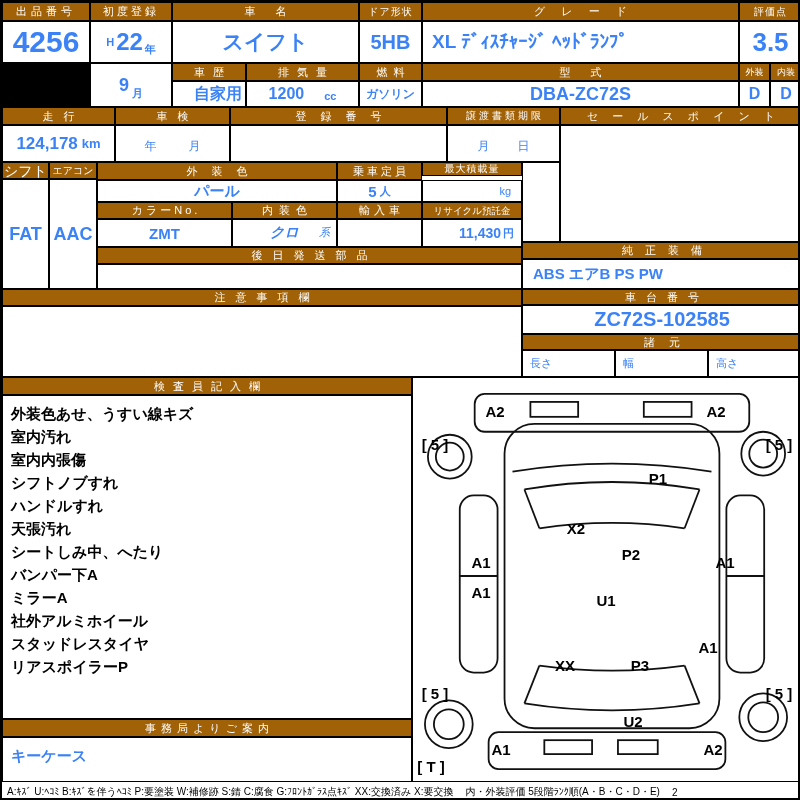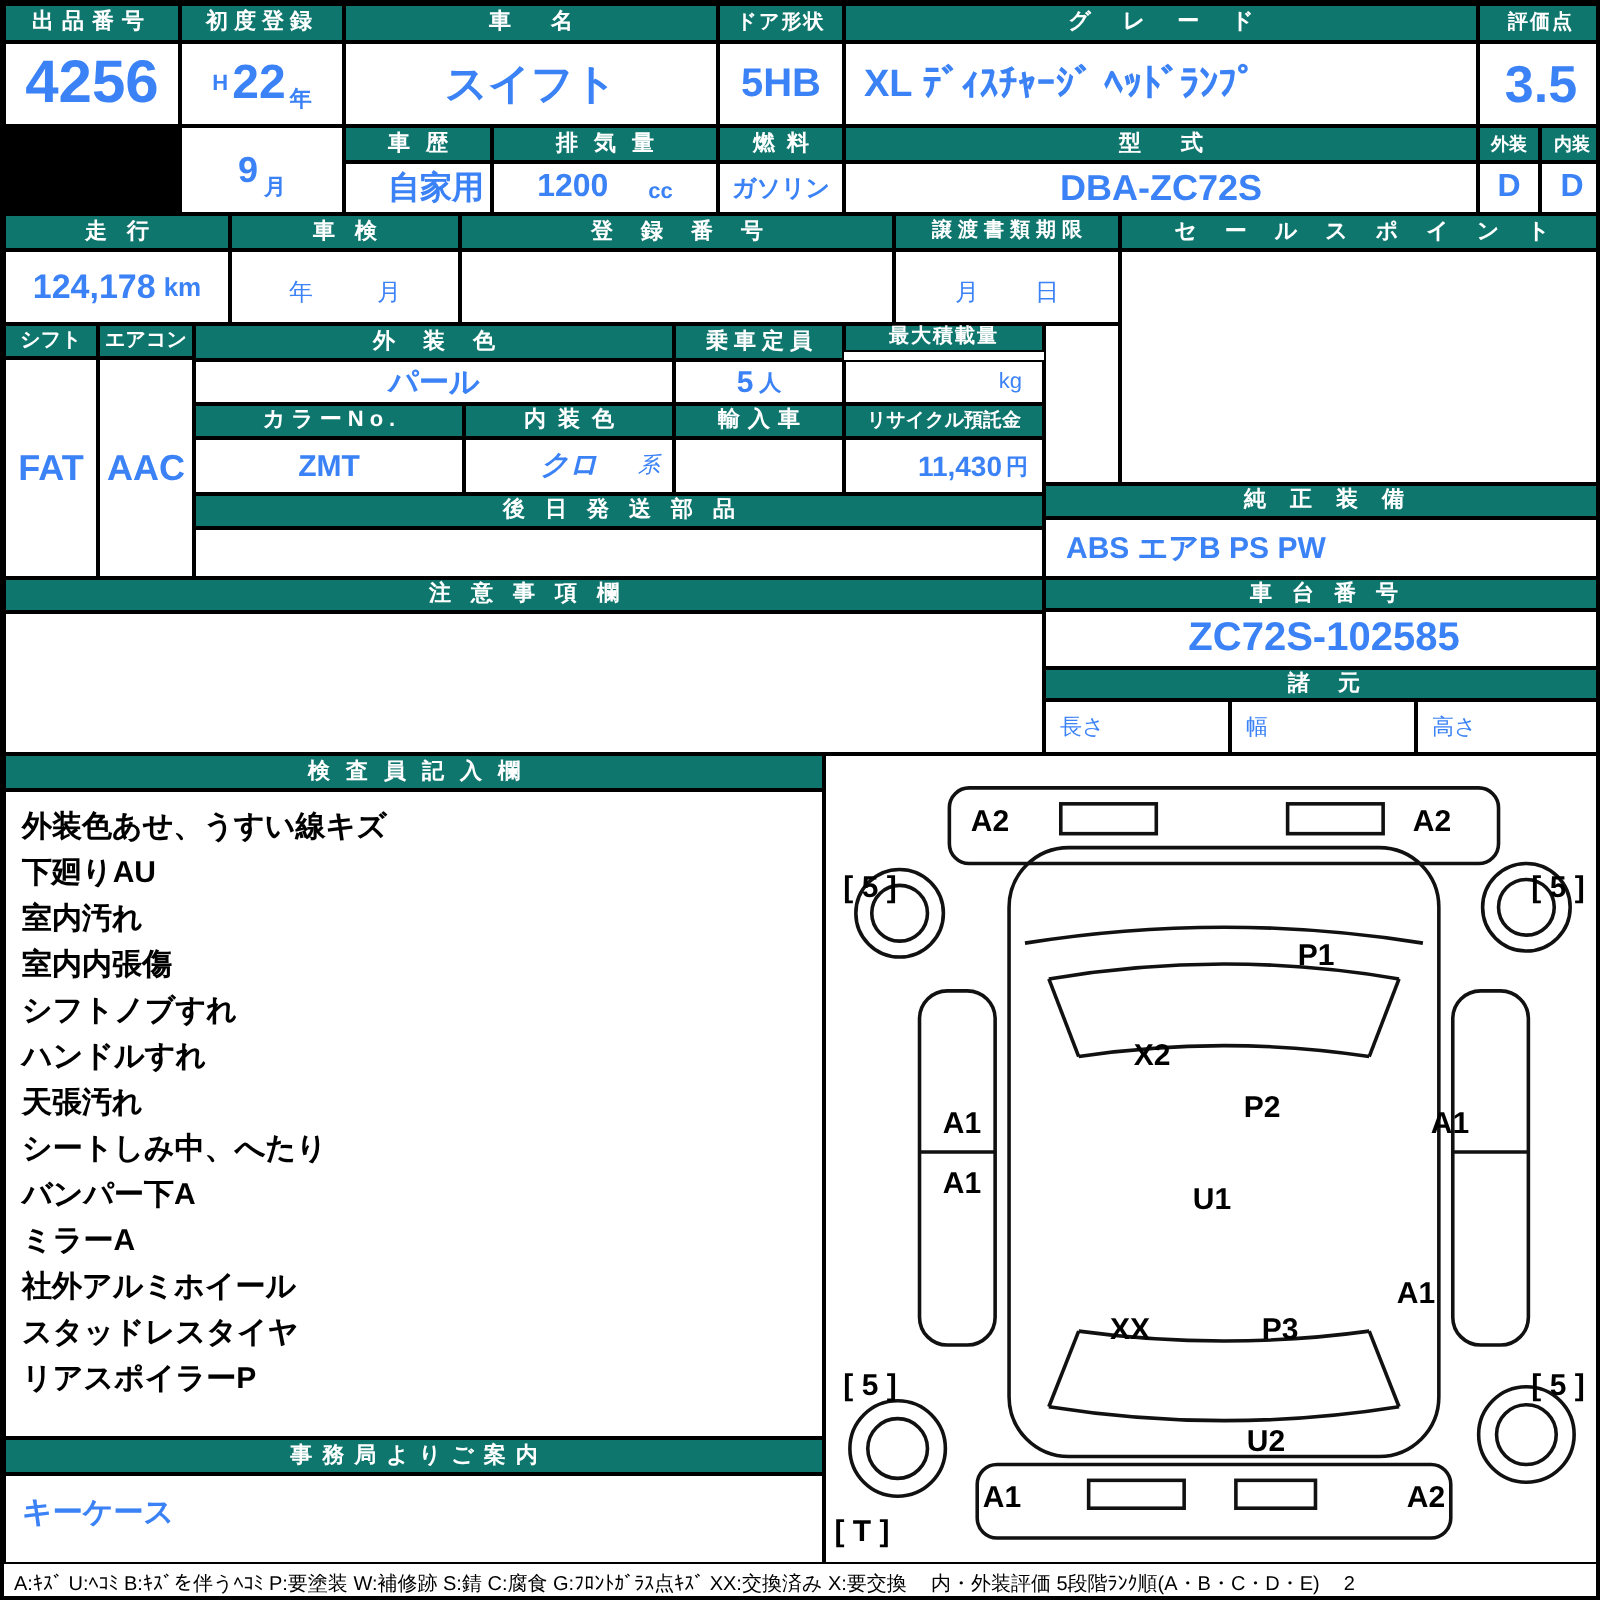--- a/index.html
+++ b/index.html
@@ -4,22 +4,22 @@
 <style>
   * { margin:0; padding:0; box-sizing:border-box; }
   html,body { background:#e8e8e8; }
   body { font-family:"Liberation Sans","DejaVu Sans",sans-serif; }
   #sheet {
     position:relative; width:800px; height:800px; background:#fff; color:#000;
     overflow:hidden; border:2px solid #000;
   }
   .cell { position:absolute; border:1px solid #000; background:#fff; }
   .hdr {
-    background:#0f766e; color:#fff; display:flex; align-items:center; justify-content:center;
-    font-weight:bold; font-size:11px; line-height:1;
+    background:#a16207; color:#fff; display:flex; align-items:center; justify-content:center;
+    font-weight:normal; font-size:11px; line-height:1;
   }
   .val { display:flex; align-items:center; justify-content:center; font-weight:bold; color:#3b82f6; }
   .left { justify-content:flex-start; }
   .right { justify-content:flex-end; }
   .bottom { align-items:flex-end; }
   .black-fill { background:#000; }
   .ph { font-weight:normal; font-size:12px; }
   .sm { font-size:11px; }
   .unit-low { align-self:flex-end; margin-bottom:5px; }
   #inspector-notes { padding:6px 8px; overflow:hidden; }
@@ -106,21 +106,21 @@
   <div class="cell hdr" style="left:445px;top:105px;width:113px;height:18px;font-size:10px;letter-spacing:3px;text-indent:3px;">譲渡書類期限</div>
   <div class="cell val bottom" style="left:445px;top:123px;width:113px;height:37px;gap:28px;padding-bottom:6px;">
     <span class="ph">月</span>
     <span class="ph">日</span>
   </div>
 
   <div class="cell hdr" style="left:558px;top:105px;width:242px;height:18px;letter-spacing:14px;text-indent:14px;">セールスポイント</div>
   <div class="cell val" style="left:558px;top:123px;width:242px;height:117px;"></div>
   <div class="cell" style="left:520px;top:160px;width:38px;height:80px;"></div>
 
-  <div class="cell hdr" style="left:0;top:160px;width:47px;height:17px;font-size:10px;">シフト</div>
+  <div class="cell hdr" style="left:0;top:160px;width:47px;height:17px;font-size:14px;">シフト</div>
   <div class="cell val" style="left:0;top:177px;width:47px;height:110px;font-size:18px;">FAT</div>
   <div class="cell hdr" style="left:47px;top:160px;width:48px;height:17px;font-size:10px;">エアコン</div>
   <div class="cell val" style="left:47px;top:177px;width:48px;height:110px;font-size:18px;">AAC</div>
 
   <div class="cell hdr" style="left:95px;top:160px;width:240px;height:18px;letter-spacing:14px;text-indent:14px;">外装色</div>
   <div class="cell val" style="left:95px;top:178px;width:240px;height:22px;font-size:15px;">パール</div>
 
   <div class="cell hdr" style="left:335px;top:160px;width:85px;height:18px;letter-spacing:3px;text-indent:3px;">乗車定員</div>
   <div class="cell val" style="left:335px;top:178px;width:85px;height:22px;gap:3px;">
     <span style="font-size:15px;">5</span>
@@ -169,21 +169,20 @@
   <div class="cell val left" style="left:613px;top:348px;width:93px;height:27px;padding-left:7px;">
     <span class="ph" style="font-size:11px;">幅</span>
   </div>
   <div class="cell val left" style="left:706px;top:348px;width:94px;height:27px;padding-left:7px;">
     <span class="ph" style="font-size:11px;">高さ</span>
   </div>
 
   <div class="cell hdr" style="left:0;top:375px;width:410px;height:18px;letter-spacing:8px;text-indent:8px;">検査員記入欄</div>
   <div class="cell" id="inspector-notes" style="left:0;top:393px;width:410px;height:324px;">
       <div class="note-line">外装色あせ、うすい線キズ</div>
-      <div class="note-line">下廻りAU</div>
       <div class="note-line">室内汚れ</div>
       <div class="note-line">室内内張傷</div>
       <div class="note-line">シフトノブすれ</div>
       <div class="note-line">ハンドルすれ</div>
       <div class="note-line">天張汚れ</div>
       <div class="note-line">シートしみ中、へたり</div>
       <div class="note-line">バンパー下A</div>
       <div class="note-line">ミラーA</div>
       <div class="note-line">社外アルミホイール</div>
       <div class="note-line">スタッドレスタイヤ</div>

